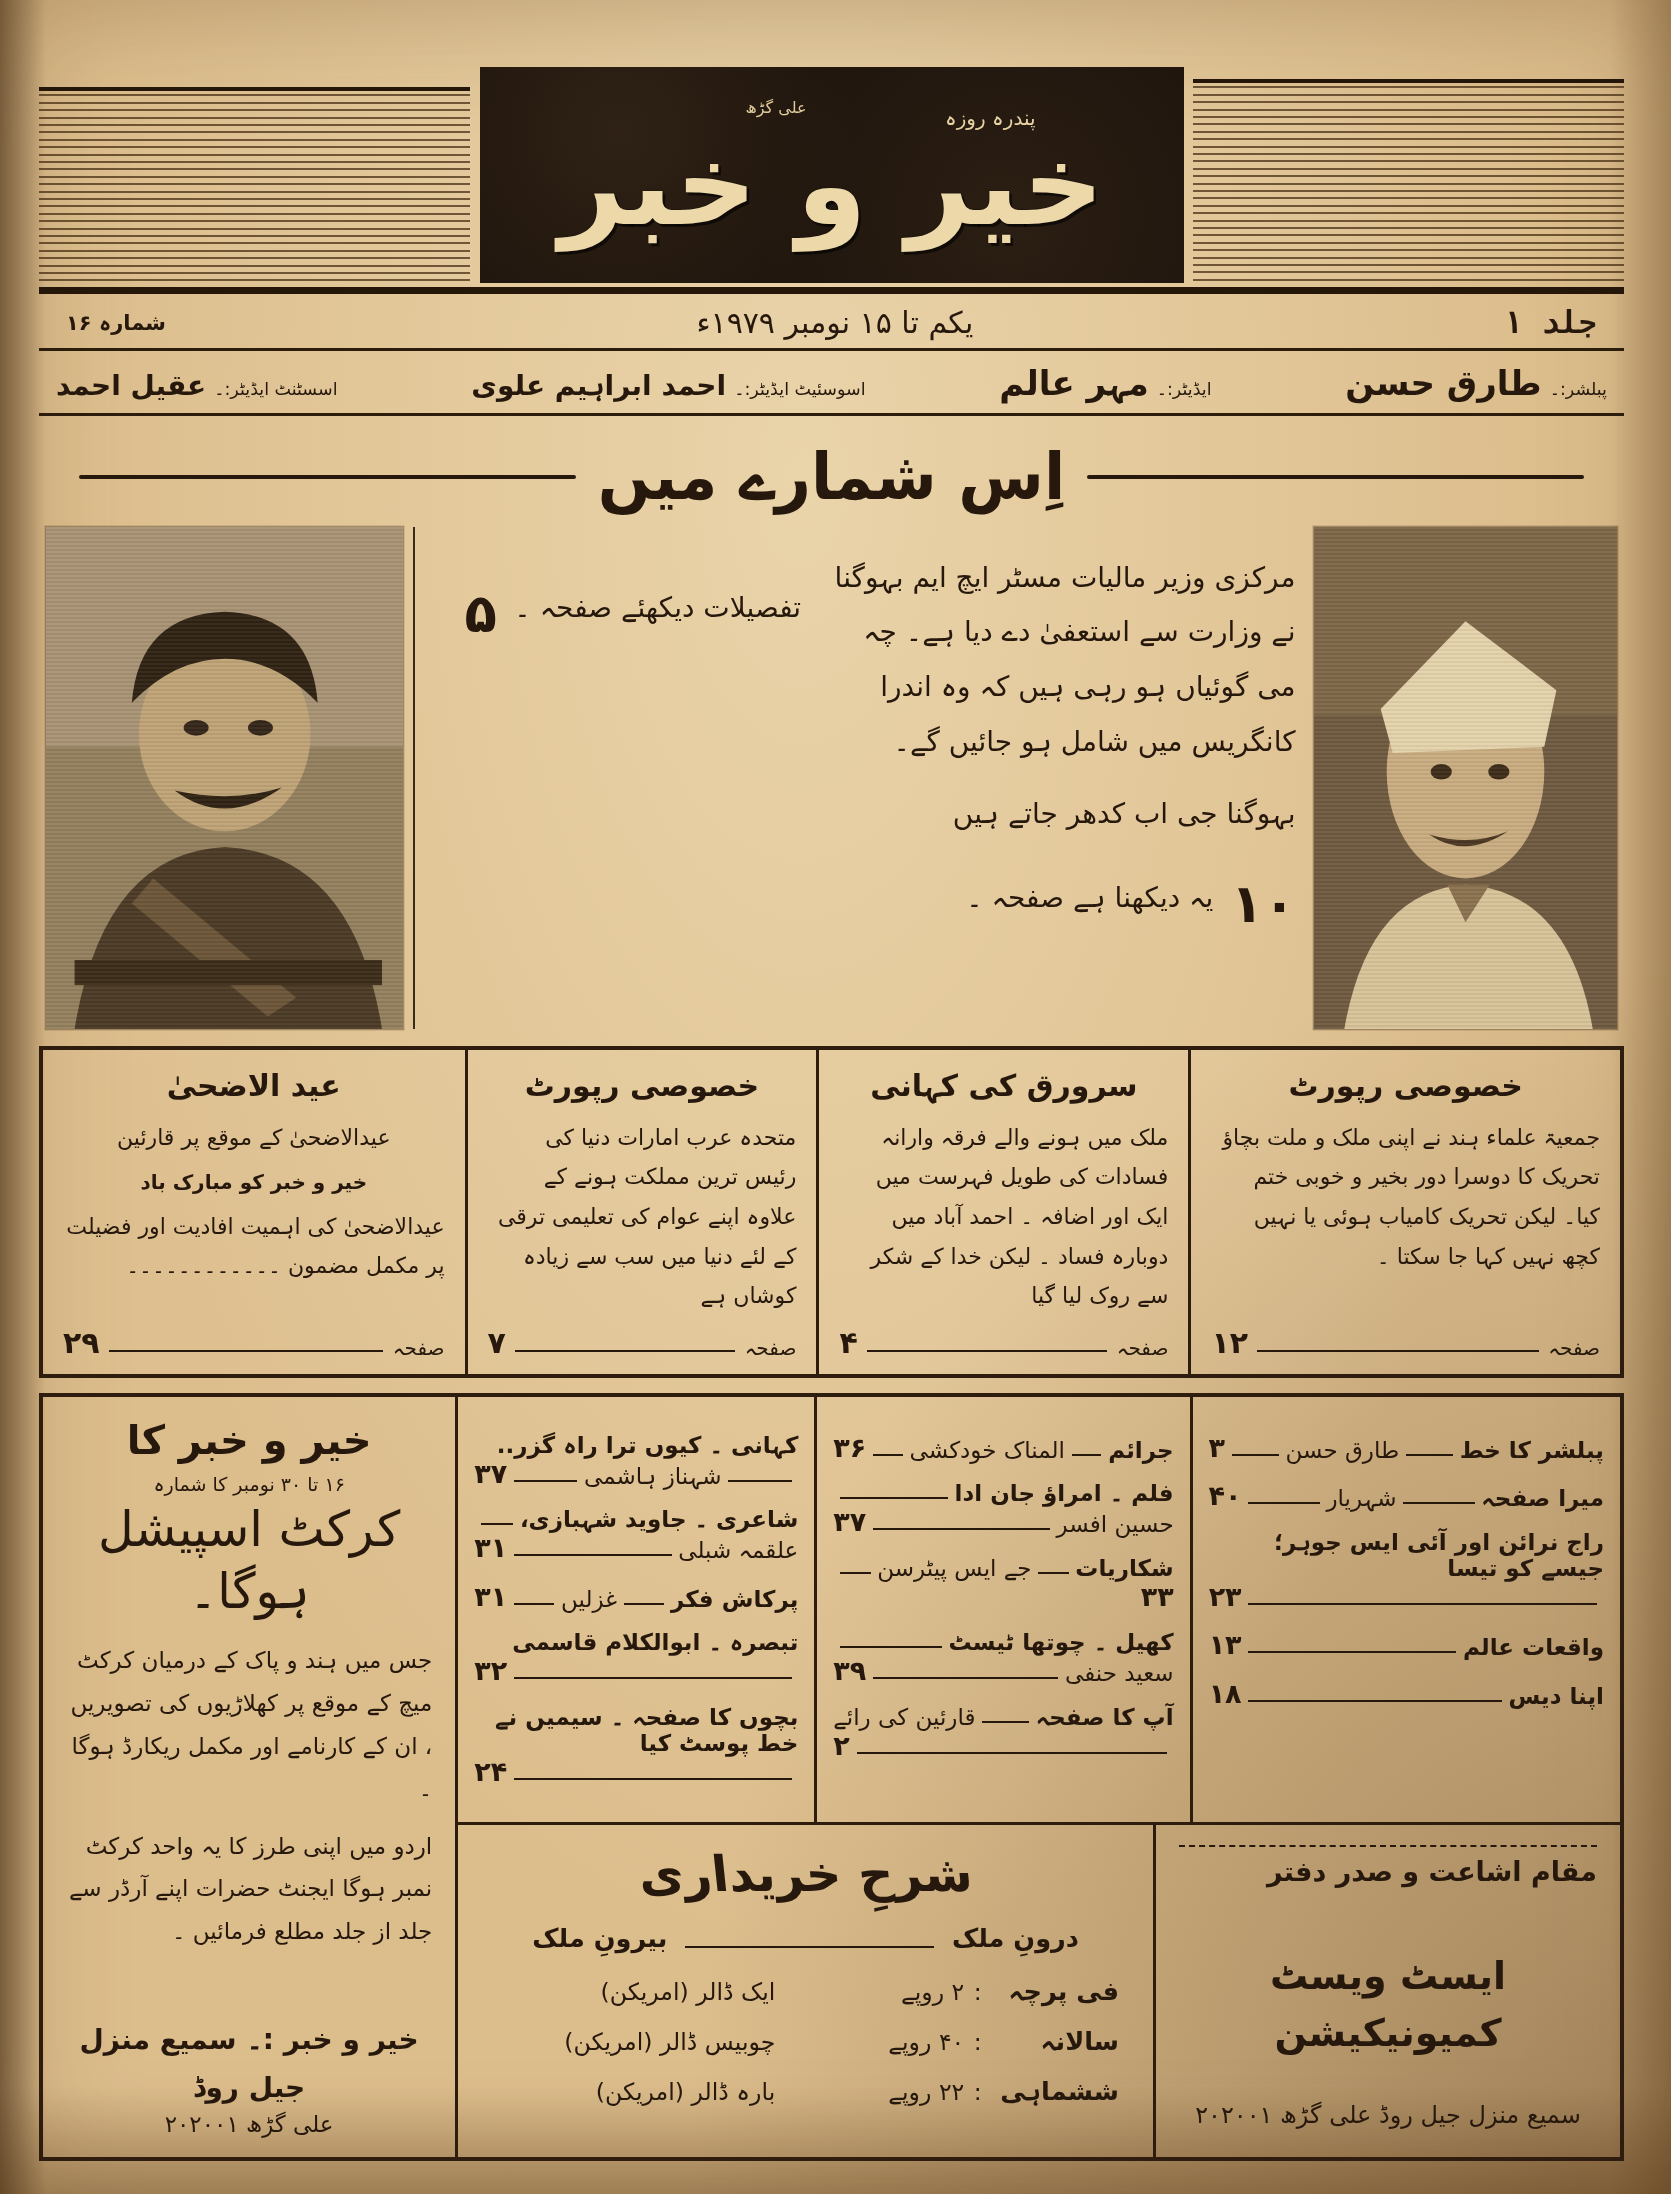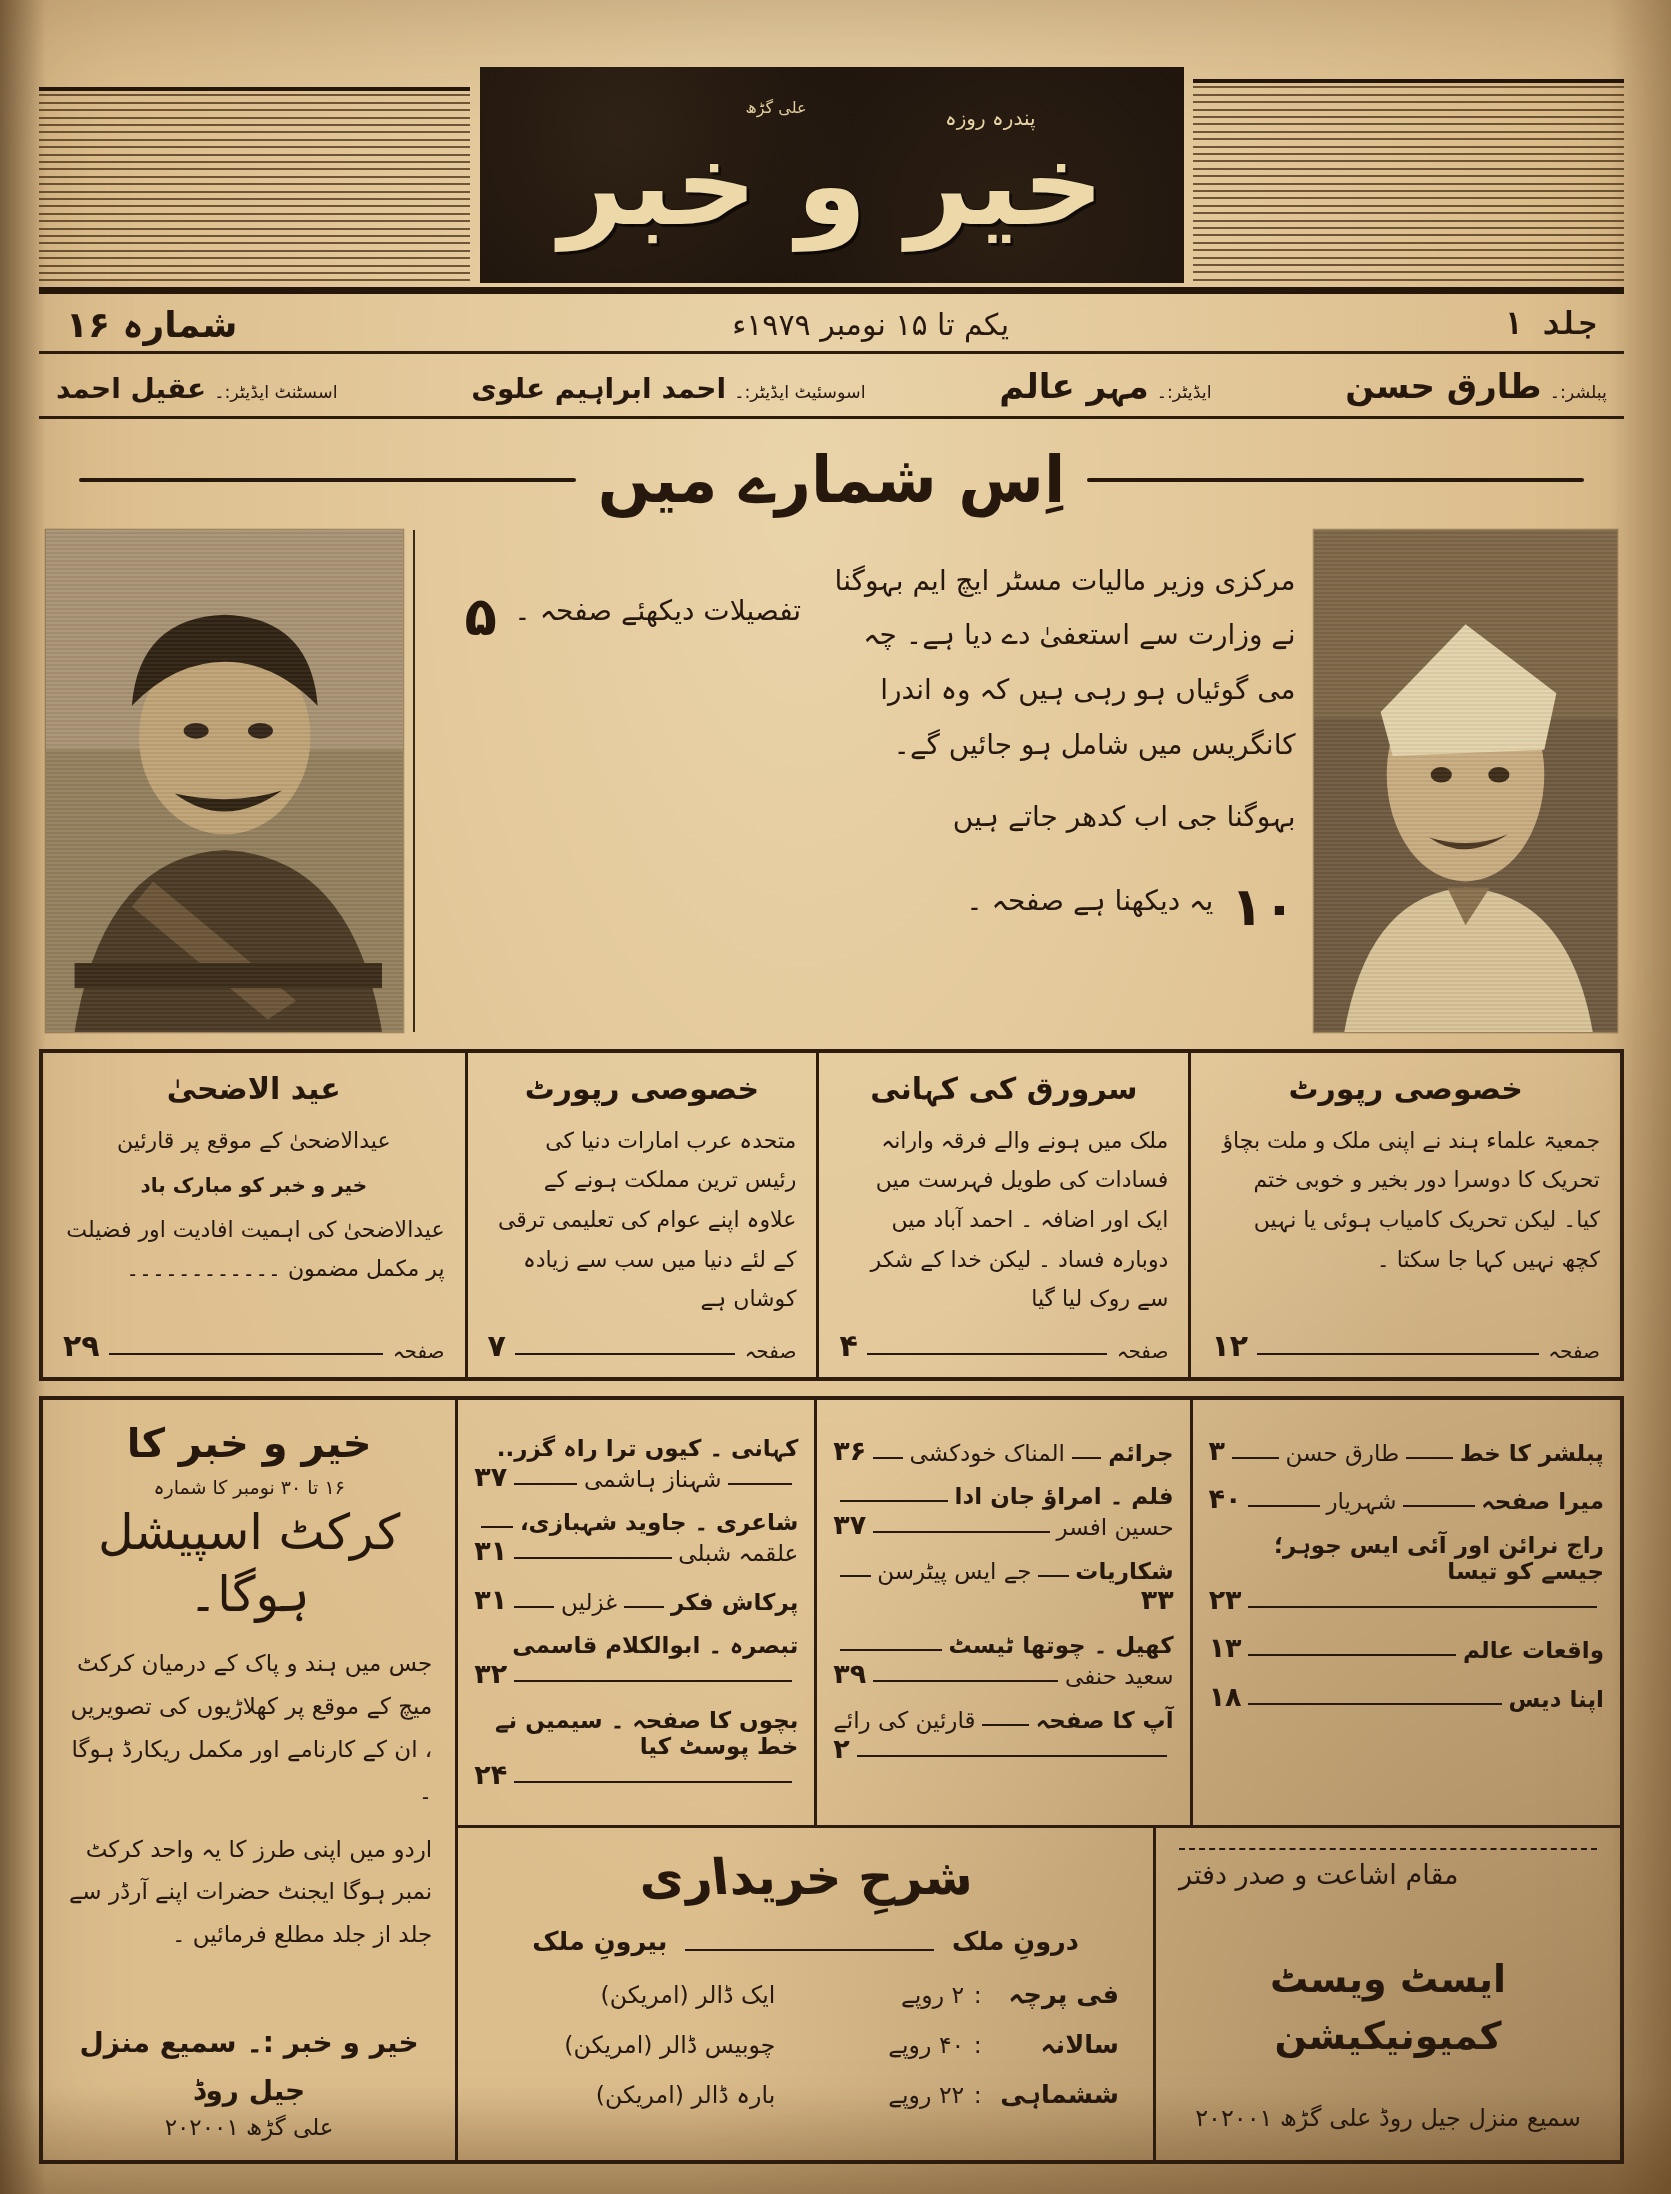--- a/index.html
+++ b/index.html
@@ -50,21 +50,21 @@
 
   
   .rule-thick{height:7.4px;background:#241609;margin-top:4px;}
   .rule-med{height:3.4px;background:#2c1c0c;}
   .issue-row{
     display:flex;align-items:center;justify-content:space-between;
     padding:9.4px 27px 6.7px;border-bottom:3.4px solid #2c1c0c;
   }
   .issue-vol{font-size:31px;font-weight:bold;font-family:Liberation Mono, monospace;}
   .issue-date{font-size:30px;letter-spacing:1.3px;}
-  .issue-no{font-size:36px;font-weight:bold;}
+  .issue-no{font-size:21px;font-weight:bold;}
   .staff-row{
     display:flex;align-items:baseline;justify-content:space-between;
     padding:12px 17px 9.4px;
   }
   .staff-item{display:flex;align-items:baseline;gap:8px;}
   .staff-role{font-size:17.5px;}
   .staff-name{font-size:34px;font-weight:bold;}
   .staff-name.sm{font-size:28px;}
 
   
@@ -119,21 +119,21 @@
   .rates{flex:1;border-inline-start:3.4px solid #2e1d0e;padding:17.5px 34px;}
   .rates-title{text-align:center;font-size:49px;font-weight:bold;margin:4px 0 20px;transform:skewX(6deg);}
   .rates-head{display:flex;align-items:flex-end;font-size:25.6px;font-weight:bold;margin:0 40px 23px;}
   .rates-head .dots{flex:1;border-bottom:2.7px solid #26180c;margin:0 17.5px 5.4px;}
   .rate-row{display:flex;align-items:flex-end;font-size:23.6px;margin:20px 0;}
   .rate-row .r-label{font-size:25.6px;font-weight:bold;width:128px;}
   .rate-row .r-colon{margin:0 9.4px;}
   .rate-row .r-dom{width:162px;}
   .rate-row .dots{flex:1;border-bottom:2.7px solid #26180c;margin:0 13.5px 5.4px;}
   .rate-row .r-for{width:283px;}
-  .office-title{font-size:27px;font-weight:normal;text-align:left;border-top:2.7px dashed #26180c;padding-top:9.4px;margin-bottom:61px;}
+  .office-title{font-size:27px;font-weight:bold;text-align:right;border-top:2.7px dashed #26180c;padding-top:9.4px;margin-bottom:61px;}
   .office-name{font-size:38px;font-weight:bold;text-align:center;line-height:1.5;margin-bottom:32px;}
   .office-addr{font-size:24px;text-align:center;line-height:1.8;}
 
   
   .cricket{width:431px;border-inline-start:3.4px solid #2e1d0e;padding:20px 23px;display:flex;flex-direction:column;}
   .ck-brand{font-size:40px;font-weight:bold;text-align:center;}
   .ck-date{font-size:19px;text-align:center;margin:10.8px 0 4px;}
   .ck-title{font-size:49px;font-weight:normal;text-align:center;line-height:1.25;margin-bottom:17.5px;}
   .ck-body{font-size:23px;line-height:1.85;text-align:right;margin-bottom:15px;}
   .ck-addr{font-size:28px;font-weight:bold;text-align:center;margin-top:auto;line-height:1.7;}

